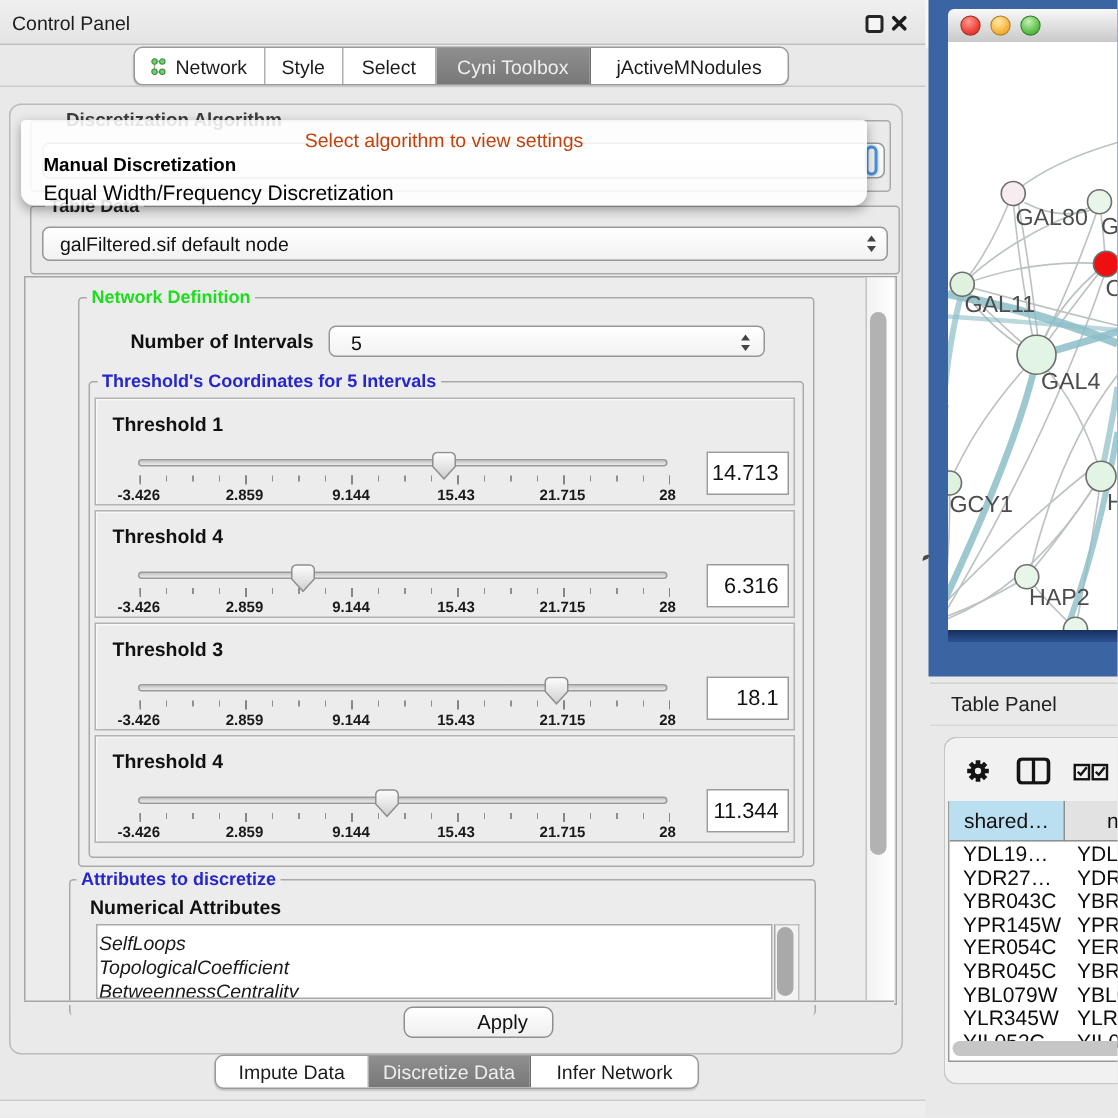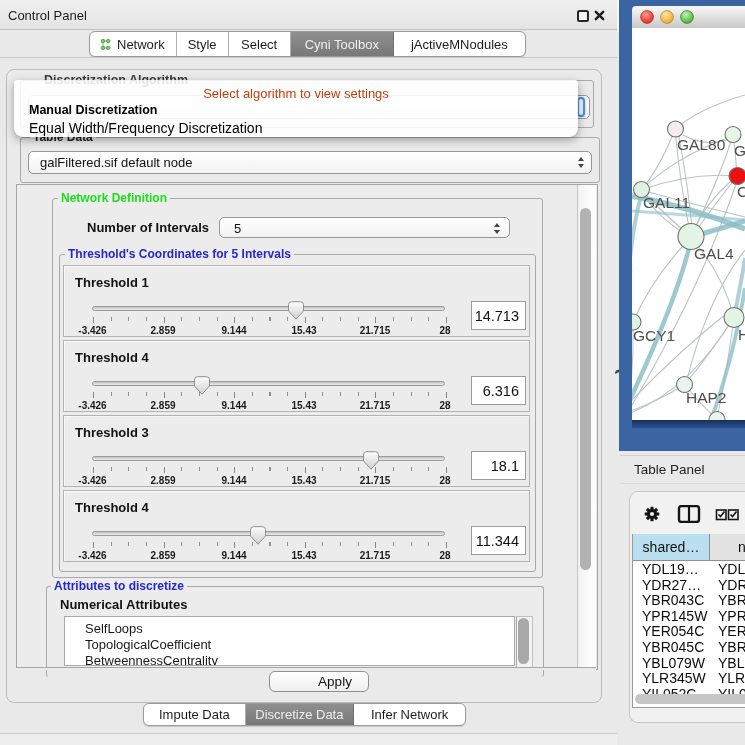--- a/index.html
+++ b/index.html
@@ -13,21 +13,21 @@
 .seg>div:last-child{border-right:none;}
 .seg>div.sel{background:linear-gradient(#8f8f8f,#787878);color:#efefef;border-right:1px solid #6e6e6e;}
 .trow{position:absolute;left:63px;width:465px;height:70px;border:1px solid #b3b3b3;box-shadow:inset 0 1px 0 #f8f8f8, inset 1px 0 0 #f8f8f8;background:#ececec;}
 .trow b{position:absolute;left:11px;top:9px;font-size:13px;color:#111;}
 .track{position:absolute;left:28px;top:40px;width:351px;height:3px;border:1px solid #9a9a9a;border-radius:3px;background:linear-gradient(#c2c2c2,#ececec);}
 .ticksmin{position:absolute;left:28.5px;top:51px;width:354px;height:4px;background:repeating-linear-gradient(to right,#8f8f8f 0,#8f8f8f 1px,transparent 1px,transparent 17.65px);}
 .ticksmaj{position:absolute;left:28.5px;top:51px;width:354px;height:6px;background:repeating-linear-gradient(to right,#868686 0,#868686 1px,transparent 1px,transparent 70.6px);}
 .tlab{position:absolute;top:59px;font-size:10px;font-weight:bold;color:#1a1a1a;transform:translateX(-50%);}
 .thumb{position:absolute;top:35px;width:17px;height:19px;transform:translateX(-8.5px);}
 .tfield{position:absolute;left:407px;top:35px;width:47px;height:27px;background:#fff;border:1px solid #9b9b9b;font-size:14.5px;color:#111;text-align:right;padding-right:6px;line-height:29px;}
-.liitem{font-size:13px;color:#191919;line-height:16px;padding-left:20px;white-space:nowrap;}
+.liitem{font-size:13px;color:#191919;line-height:16px;padding-left:1px;white-space:nowrap;font-style:italic;}
 </style></head>
 <body>
 <div id="stage">
 
 <div class="abs" id="cpwin" style="left:0;top:0;width:617px;height:733px;background:#e9e9e9;">
 
   <div class="abs" style="left:0;top:0;width:617px;height:29px;background:linear-gradient(#efefef,#e4e4e4);border-bottom:1px solid #c0c0c0;"></div>
   <div class="abs" style="left:8px;top:8px;font-size:13px;color:#1c1c1c;">Control Panel</div>
   <div class="abs" style="left:577px;top:10px;width:8px;height:8px;border:2px solid #262626;border-radius:2.5px;background:#f5f5f5;"></div>
   <svg class="abs" style="left:594px;top:10px;" width="11" height="11" viewBox="0 0 11 11">

